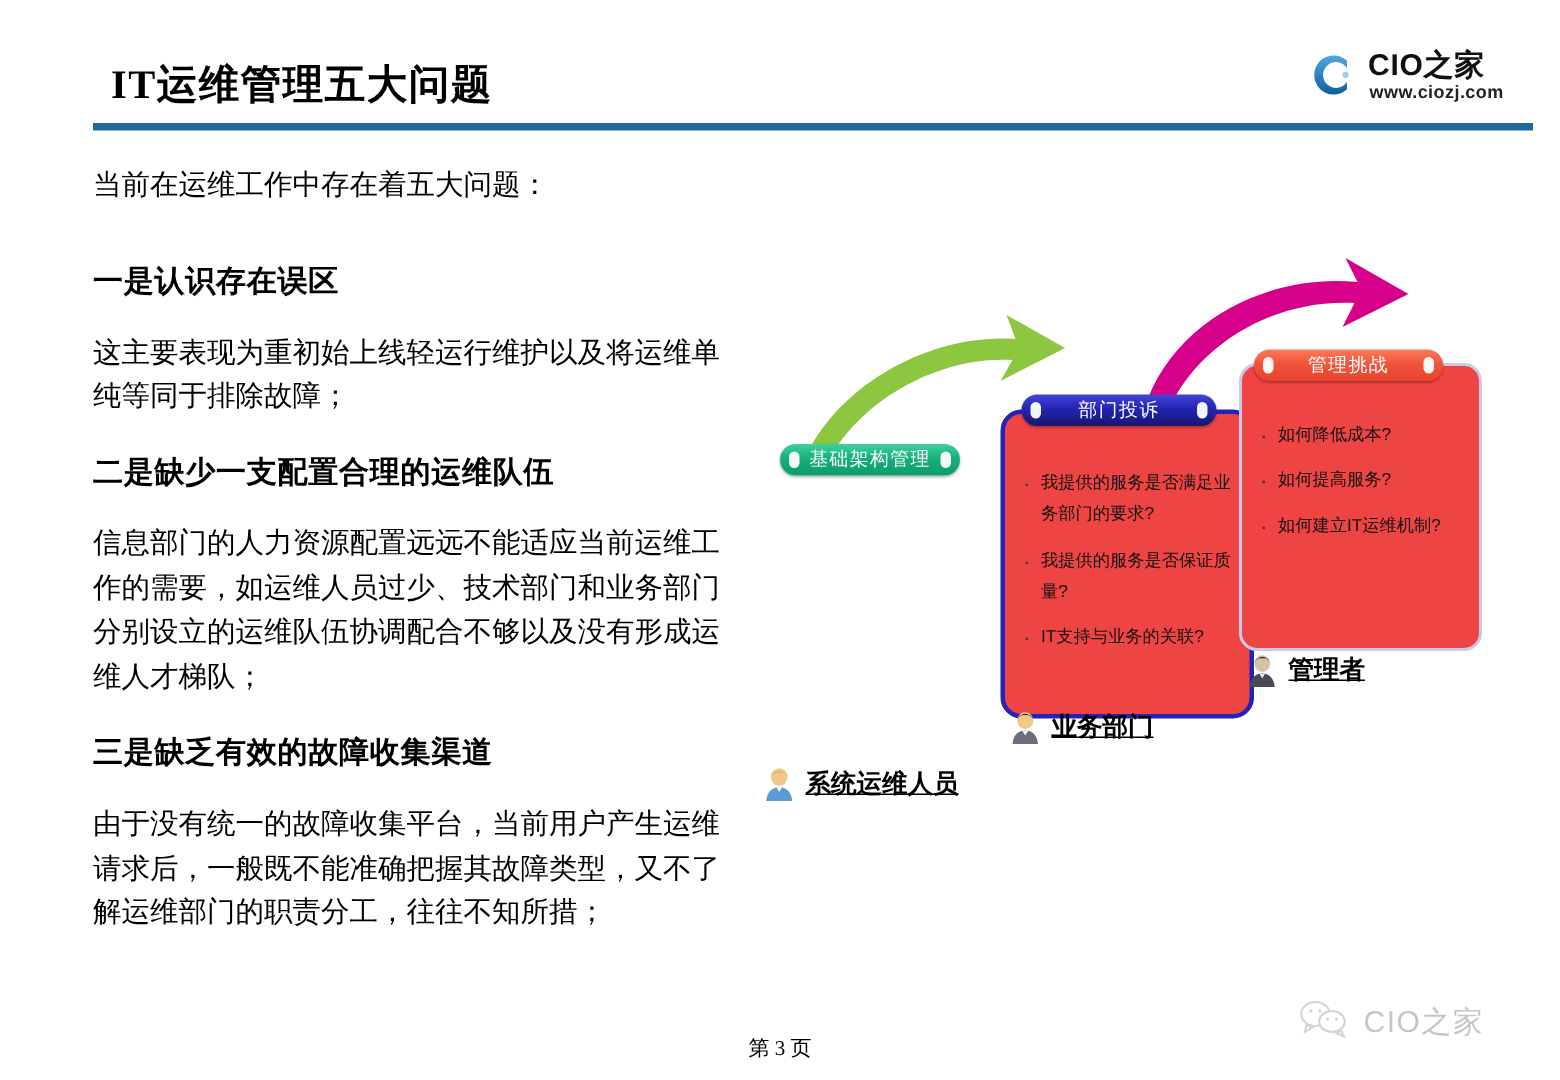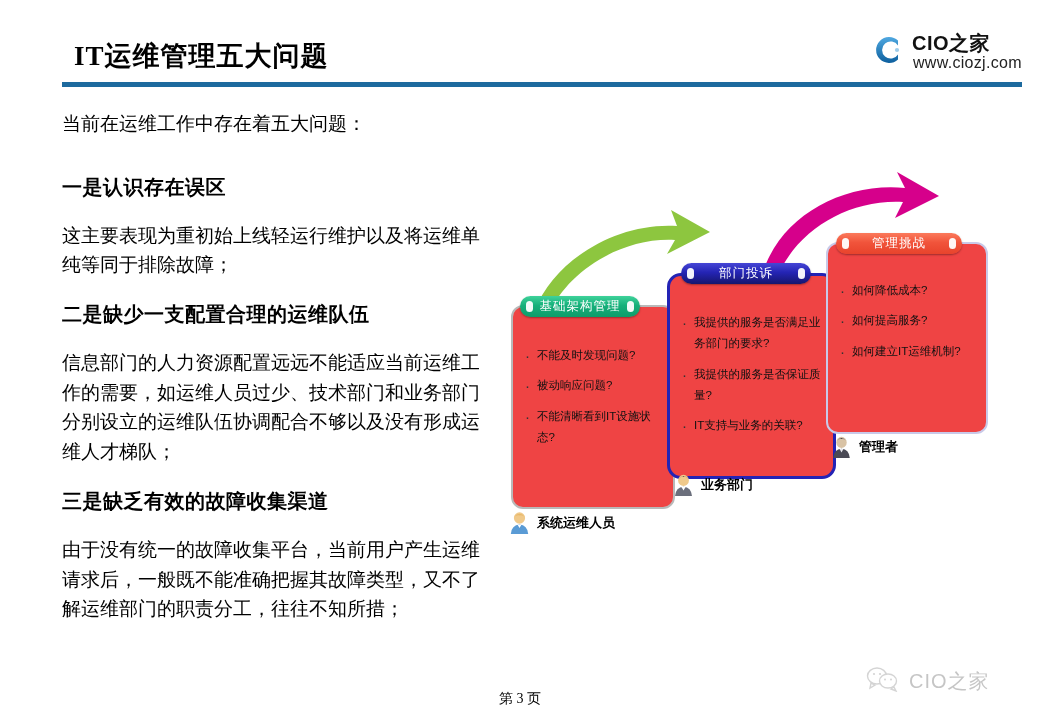--- a/index.html
+++ b/index.html
@@ -27,21 +27,21 @@
   .logo-ring{position:absolute;left:0;top:3px;width:34px;height:34px;}
   .logo-text{
     position:absolute;left:40px;top:0px;
     font-family:"Liberation Sans","DejaVu Sans",sans-serif;
     font-size:20px;font-weight:bold;color:#111111;letter-spacing:.5px;
     white-space:nowrap;
   }
   .logo-url{
     position:absolute;left:41px;top:24px;
     font-family:"Liberation Sans","DejaVu Sans",sans-serif;
-    font-size:16px;font-weight:normal;color:#222222;letter-spacing:.3px;
+    font-size:12px;font-weight:bold;color:#222222;letter-spacing:.3px;
     white-space:nowrap;
   }
 
   
   .textcol{position:absolute;left:62px;top:110px;width:430px;}
   .p-lead{
     font-size:19px;color:#000;line-height:1.45;margin:0 0 36px 0;
     font-family:"Liberation Serif","DejaVu Serif",serif;
   }
   .p-head{
@@ -98,21 +98,21 @@
     font-size:15px;color:#333;line-height:1.6;
   }
   .b1{position:absolute;left:8px;top:38px;width:146px;}
   .b2{position:absolute;left:8px;top:36px;width:150px;}
   .b3{position:absolute;left:8px;top:36px;width:144px;}
 
   
   .role{position:absolute;display:flex;align-items:center;gap:7px;}
   .role-name{
     font-family:"Liberation Sans","DejaVu Sans",sans-serif;
-    font-size:13px;font-weight:bold;color:#000000;white-space:nowrap;
+    font-size:17px;font-weight:bold;color:#000000;white-space:nowrap;text-decoration:underline;
   }
   .role-1{left:14px;top:341px;}
   .role-2{left:178px;top:303px;}
   .role-3{left:336px;top:265px;}
 
   .avatar{width:21px;height:23px;position:relative;flex:0 0 auto;}
 
   
   .watermark{position:absolute;left:866px;top:666px;display:flex;align-items:center;gap:9px;opacity:.42;}
   .wm-text{
@@ -168,27 +168,20 @@
 
     <svg width="530" height="400" style="position:absolute;left:0;top:0;">
       <g>
         <path d="M40,140 C58,92 120,52 182,56 L176,40 L215,62 L172,84 L180,70 C126,67 72,102 54,144 Z" fill="#8dc63f"></path>
       </g>
       <g>
         <path d="M268,102 C286,46 348,12 410,18 L402,2 L444,26 L400,48 L408,32 C352,29 300,62 282,108 Z" fill="#d6008b"></path>
       </g>
     </svg>
 
-    <div class="card card-1">
-      <div class="bullets b1">
-        <span class="bullet">不能及时发现问题?</span>
-        <span class="bullet">被动响应问题?</span>
-        <span class="bullet">不能清晰看到IT设施状态?</span>
-      </div>
-    </div>
     <div class="banner banner-1">
       <span class="cap l"></span>
       <span>基础架构管理</span>
       <span class="cap r"></span>
     </div>
     <div class="role role-1">
       <span class="avatar">
         <svg width="21" height="23" viewBox="0 0 21 23">
           <ellipse cx="10.5" cy="7" rx="5.6" ry="5.8" fill="#f0c98a"></ellipse>
           <path d="M4.9 6.2 Q10.5 -0.6 16.1 6.2 Q13 3.6 10.5 4.6 Q8 3.6 4.9 6.2 Z" fill="#e8b96a"></path>

